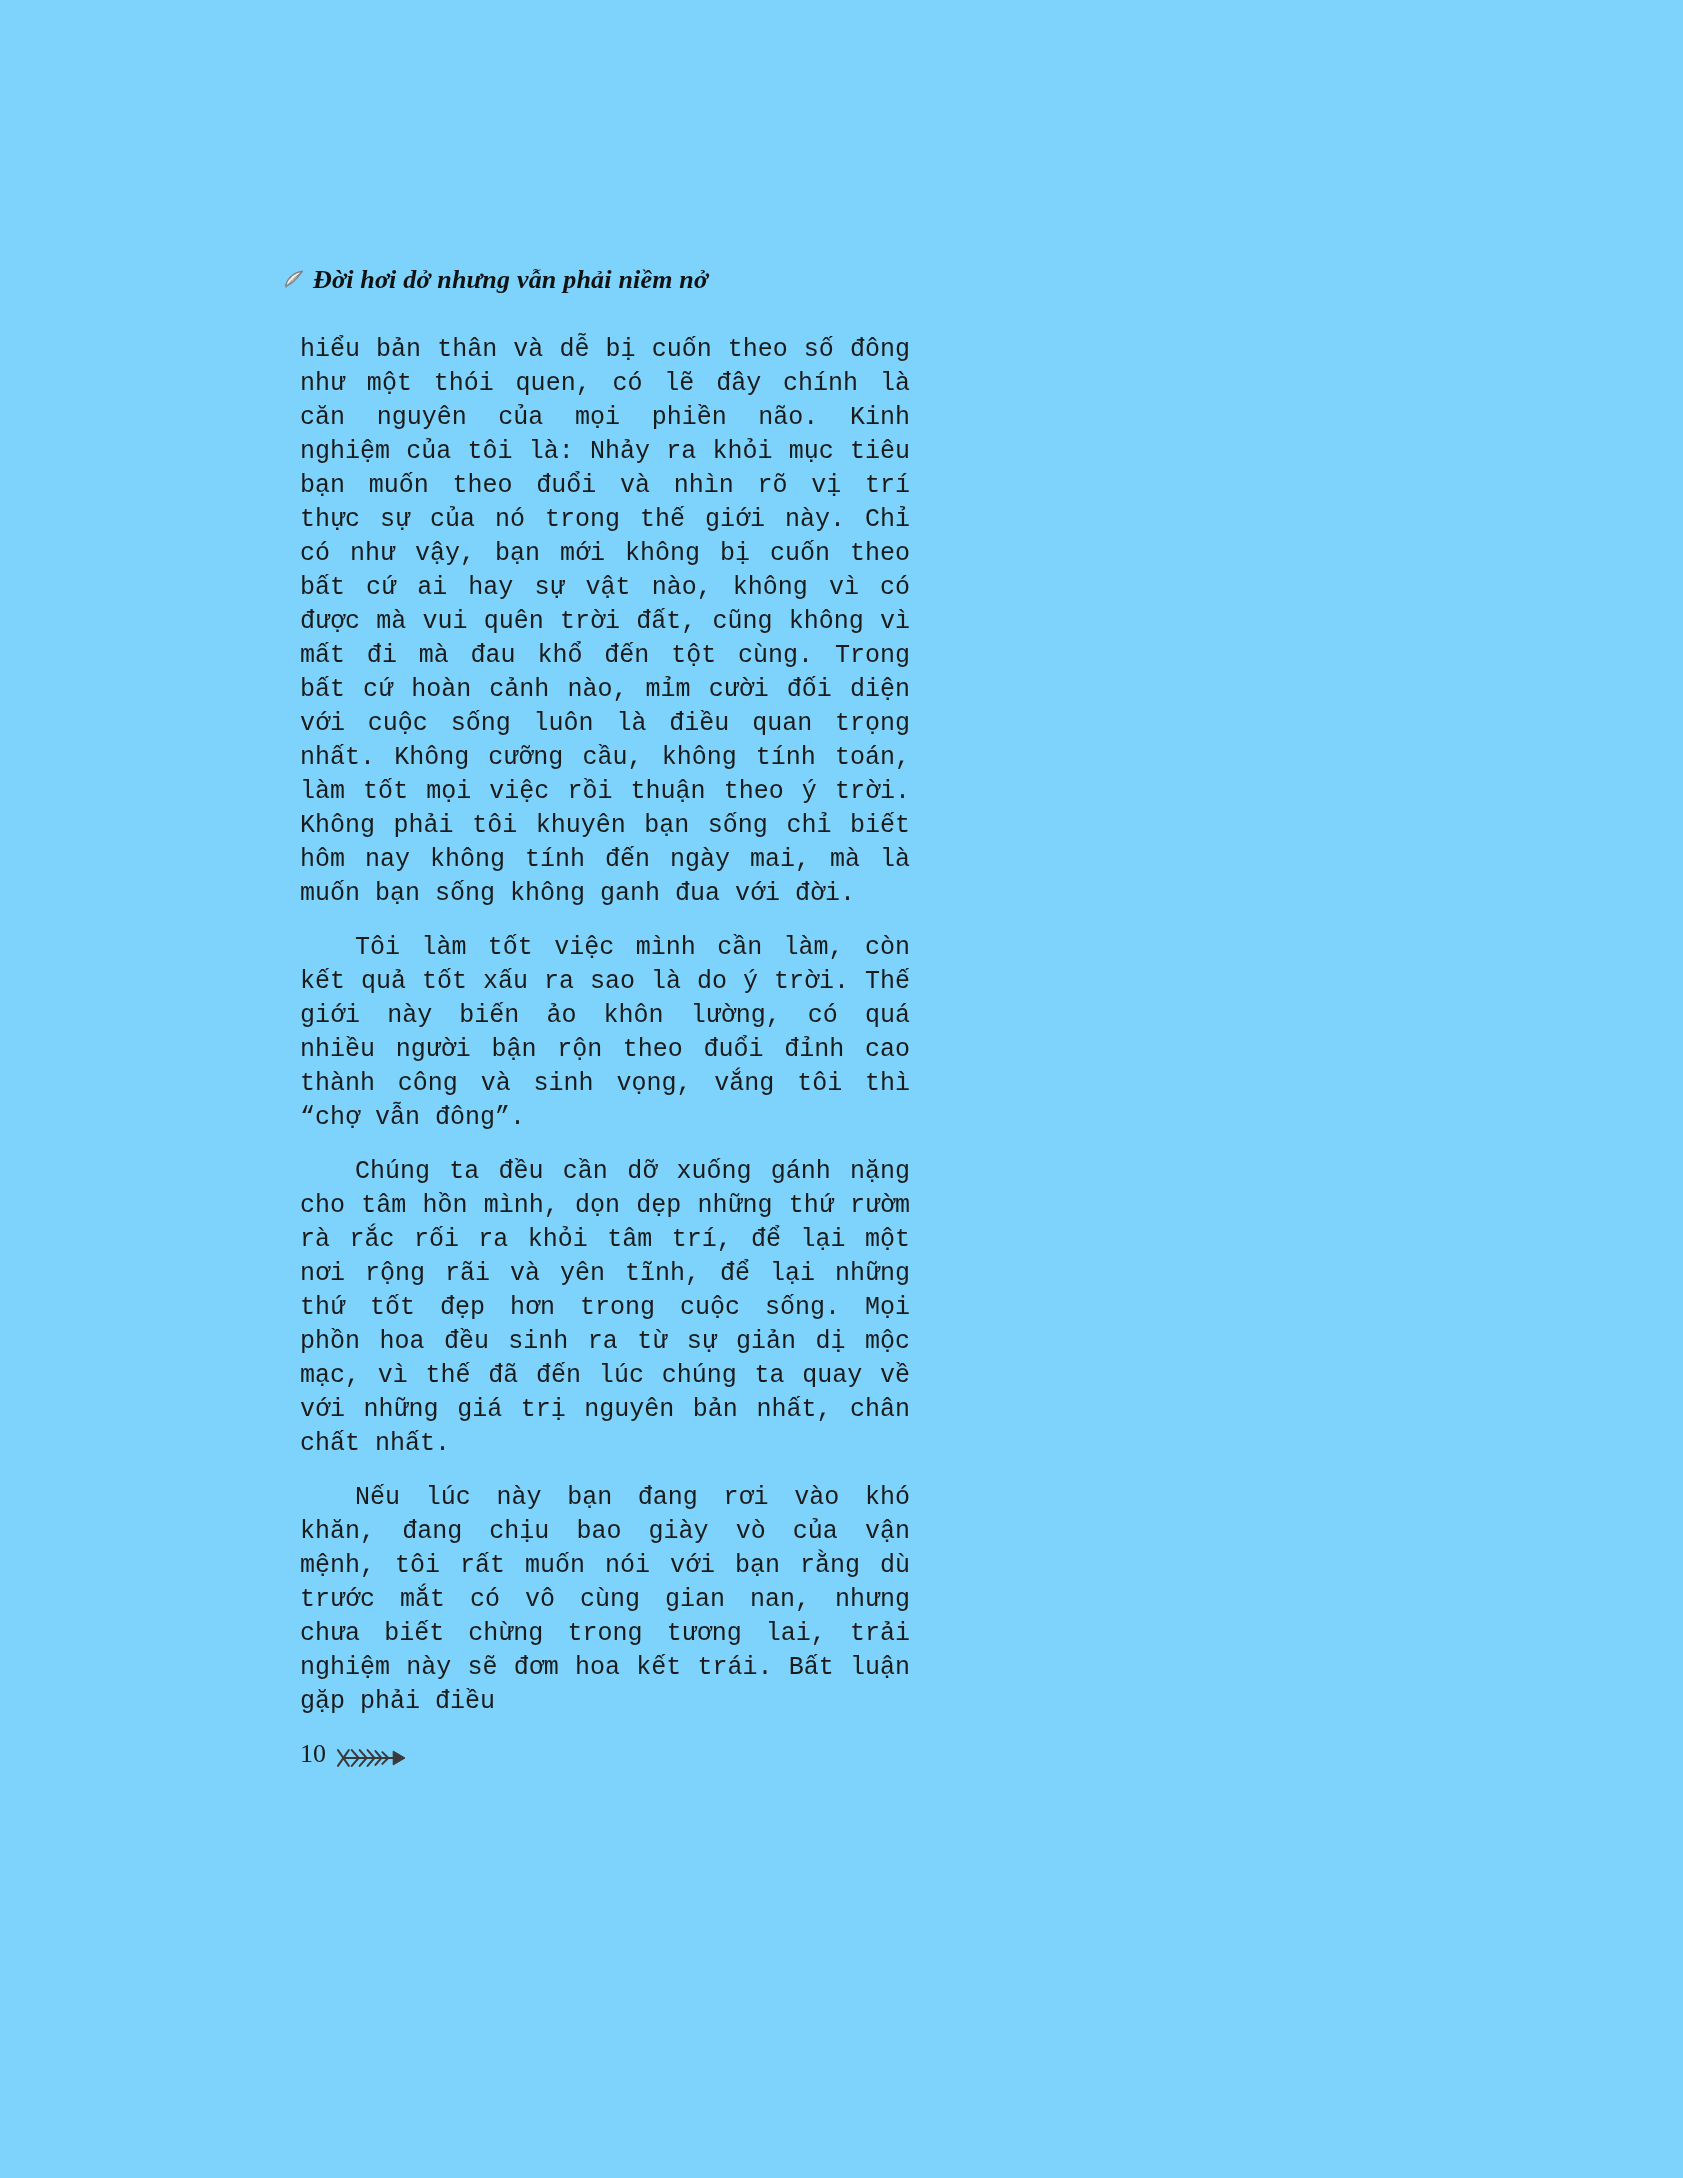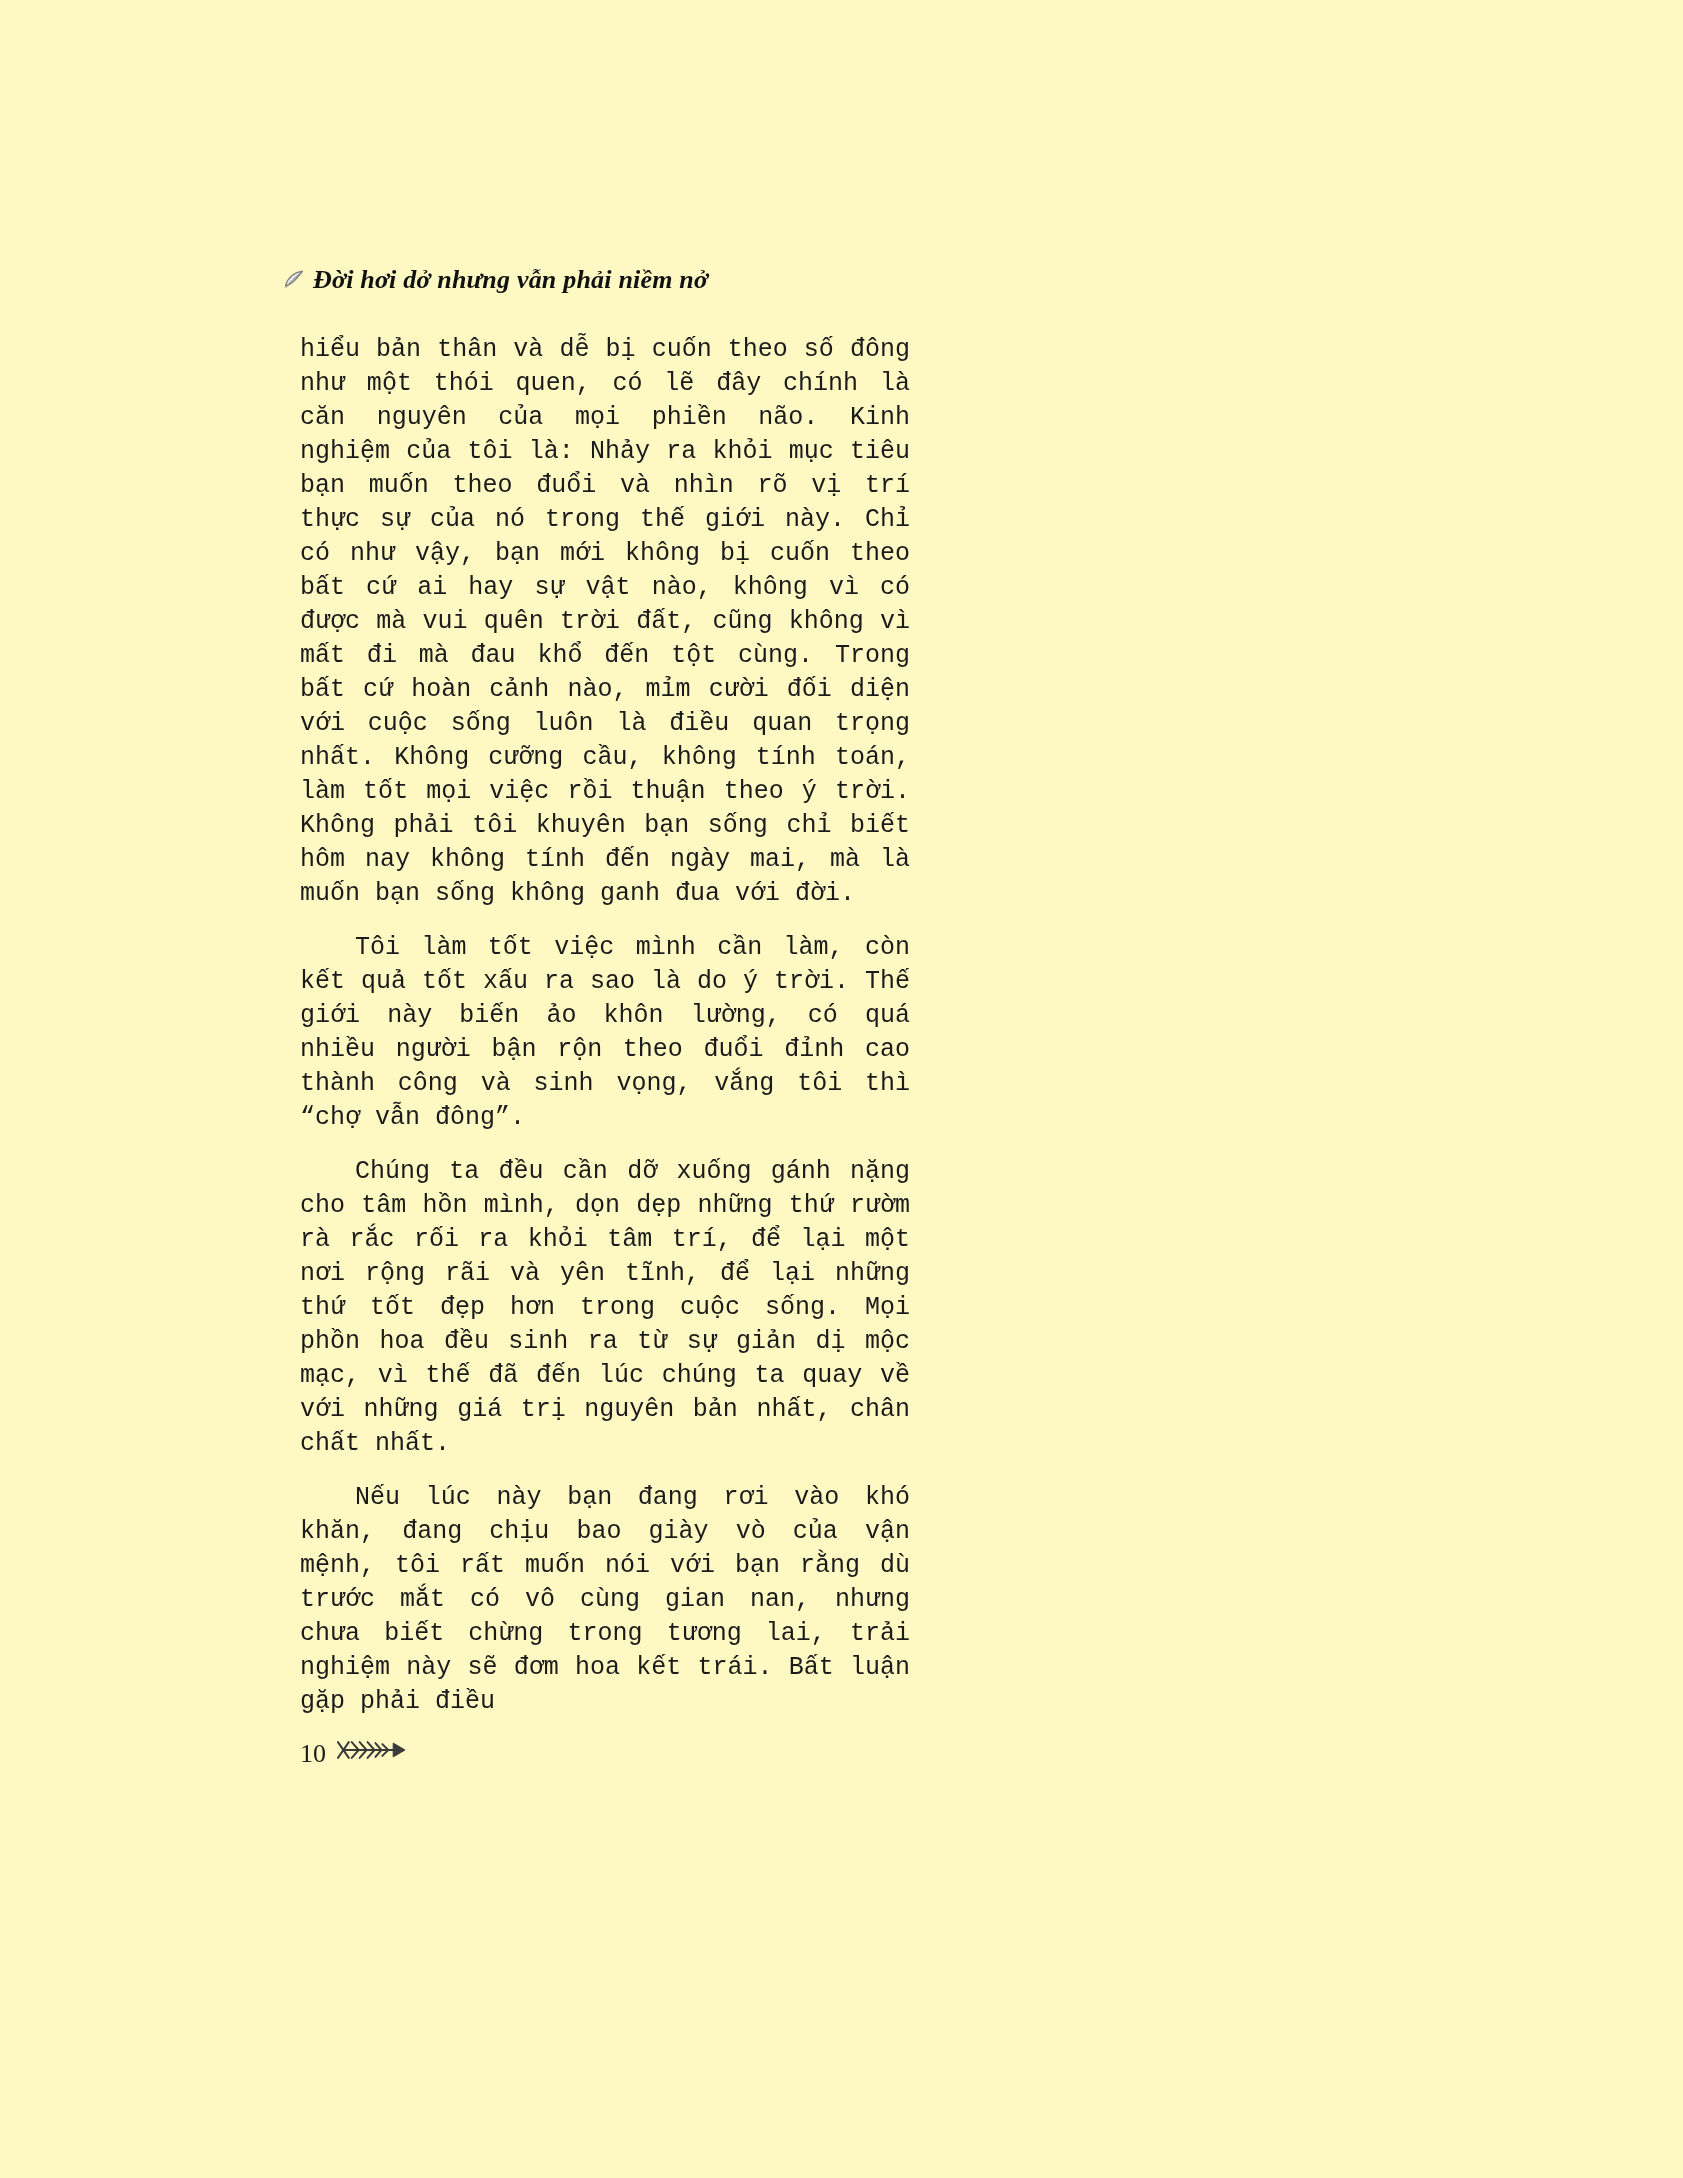--- a/index.html
+++ b/index.html
@@ -14,21 +14,21 @@
     color: #1b1b1b;
     position: relative;
     overflow: hidden;
   }
   .page {
     position: absolute;
     left: 0;
     top: 0;
     width: 1683px;
     height: 2178px;
-    background: #fef9c3;
+    background: #7dd3fc;
   }
   .content {
     position: absolute;
     left: 300px;
     top: 265px;
     width: 610px;
   }
   .page-header {
     display: flex;
     align-items: center;
@@ -57,21 +57,21 @@
     text-align: justify;
     text-indent: 55px;
     color: #1b1b1b;
     font-family: Liberation Mono, monospace;
   }
   .body-text p.para.no-indent {
     text-indent: 0;
   }
   .page-footer {
     display: flex;
-    align-items: flex-start;
+    align-items: flex-end;
     gap: 10px;
     margin-top: 14px;
   }
   .page-number {
     font-size: 26px;
     color: #1b1b1b;
   }
   .footer-icon {
     display: inline-flex;
     width: 71px;

